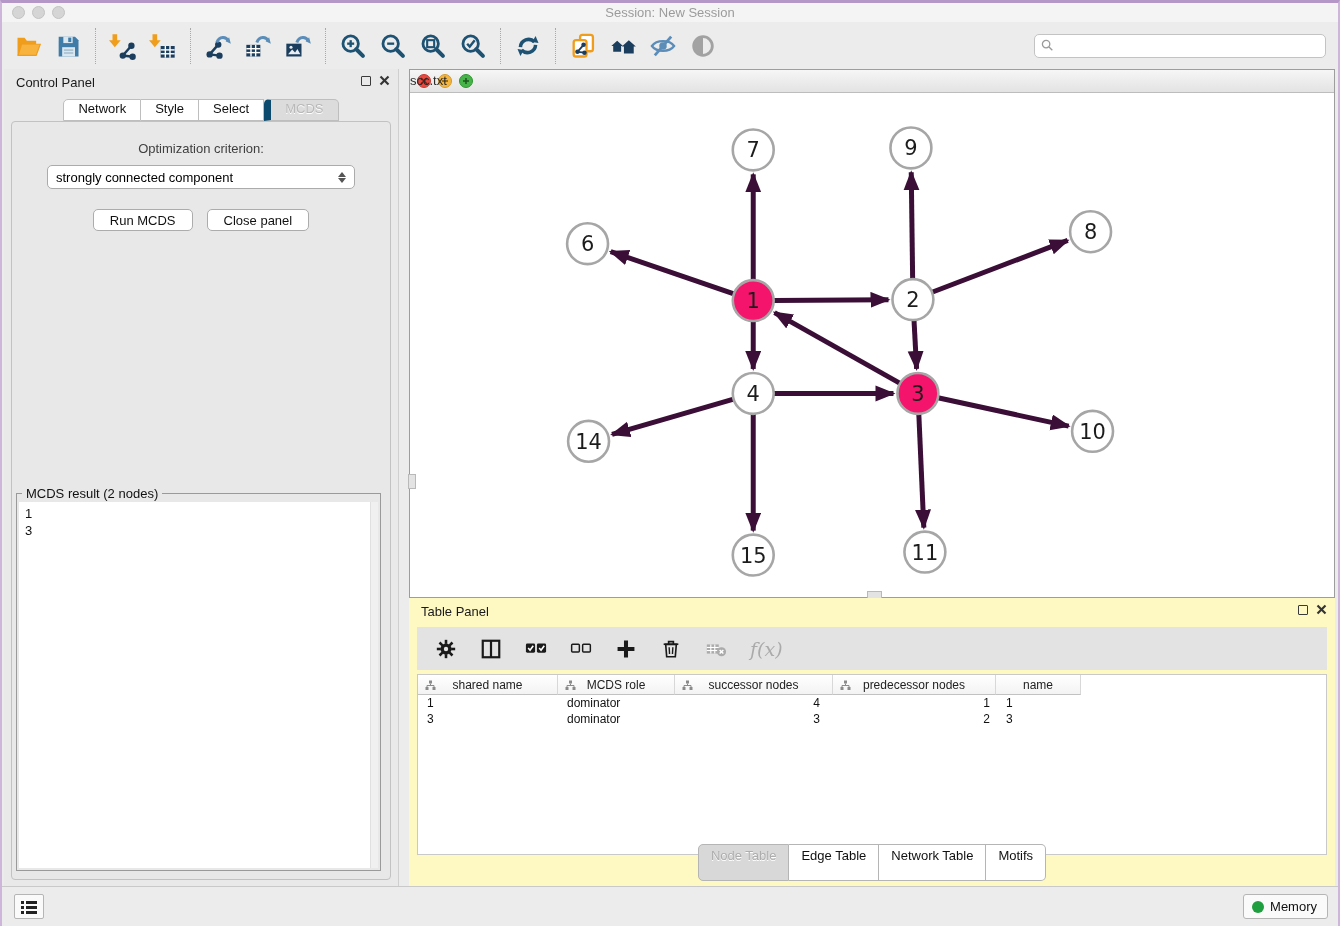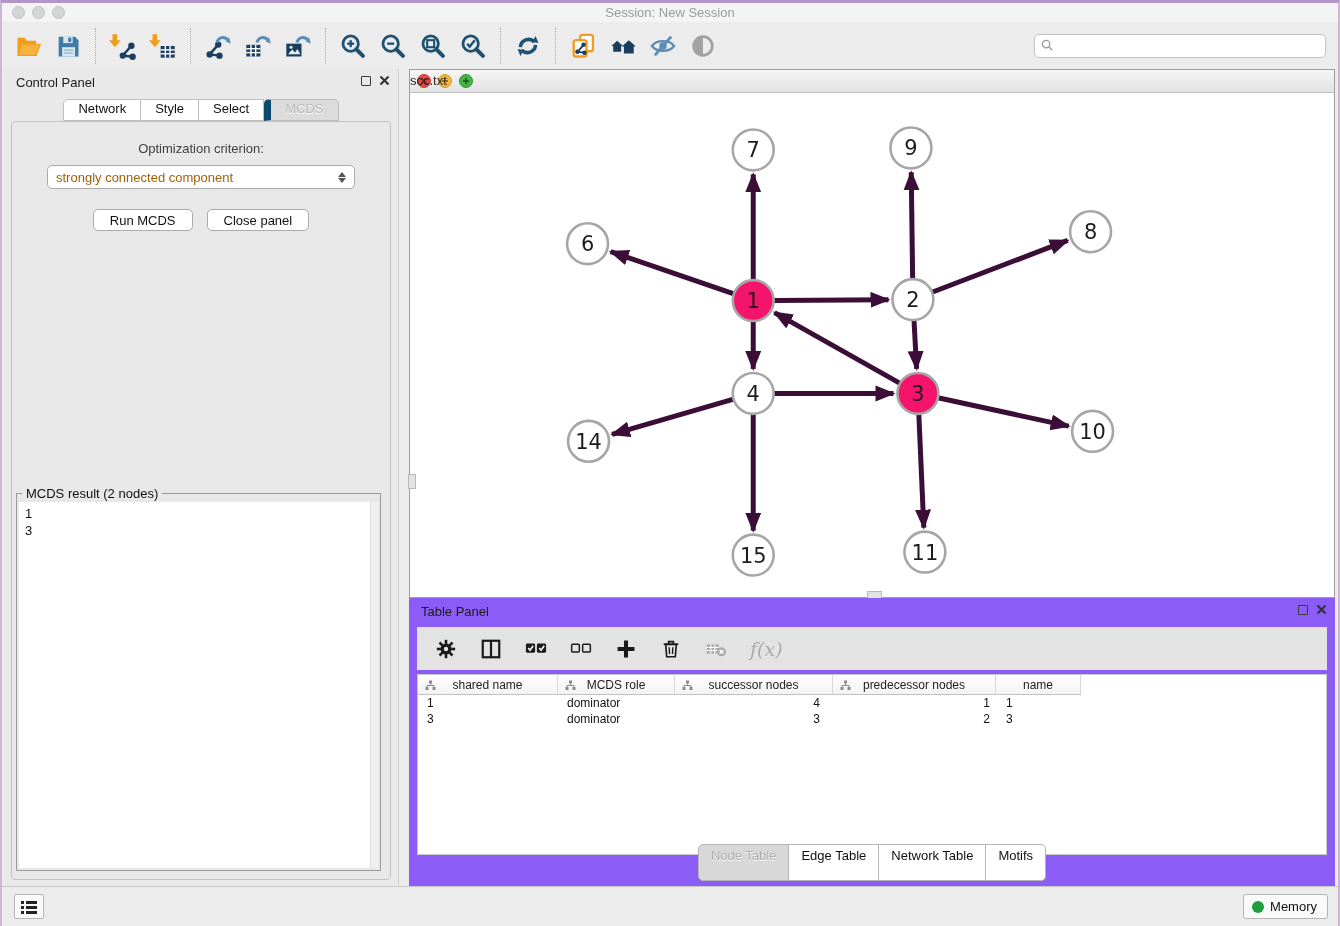--- a/index.html
+++ b/index.html
@@ -44,21 +44,21 @@
   .cp-tab { height:22px; padding:1px 14px; font-size:13px; background:#FFFFFF;
             border:1px solid #BEBEBE; border-left:none; color:#111; }
   .cp-tab:first-child { border-left:1px solid #BEBEBE; border-radius:5px 0 0 0; }
   .cp-tab.disabled { background:#DCDCDC; color:#B9B9B9; text-shadow:0 1px 0 #fff;
                      border-radius:5px 5px 0 0; border-left:7px solid #0c4a6e; }
   .cp-body { position:absolute; left:7px; right:7px; top:52px; bottom:6px;
              border:1px solid #C2C2C2; border-radius:4px; background:#E8E8E8; }
   .opt-label { margin-top:19px; text-align:center; font-size:13px; color:#404040; }
   .opt-select { margin:9px auto 0 auto; width:308px; height:24px; background:#FFFFFF;
                 border:1px solid #ABABAB; border-radius:5px; display:flex; align-items:center;
-                padding:0 8px; font-size:13px; color:#a16207; }
+                padding:0 8px; font-size:13px; color:#000000; }
   .opt-select .stepper { margin-left:auto; display:flex; flex-direction:column; gap:1px; }
   .opt-select .stepper i { width:0; height:0; border-left:4px solid transparent; border-right:4px solid transparent; display:block; }
   .opt-select .stepper i.up { border-bottom:5px solid #555; }
   .opt-select .stepper i.dn { border-top:5px solid #555; }
   .btn-row { margin-top:20px; display:flex; justify-content:center; gap:14px; }
   .mac-btn { height:22px; padding:2px 16px; font-size:13px; color:#111; background:#FFFFFF;
              border:1px solid #ACACAC; border-radius:5px; font-family:"Liberation Sans", sans-serif; }
   .result-fieldset { position:absolute; left:4px; right:9px; top:371px; bottom:8px;
                      border:1px solid #9A9A9A; }
   .result-legend { position:absolute; left:5px; top:-8px; background:#E8E8E8; padding:0 4px;
@@ -81,21 +81,21 @@
   .tl.grn { background:#46B449; border:1px solid #2F9432; }
   .net-title { position:absolute; left:0; right:0; top:3px; text-align:left; font-size:13px; color:#2B2B2B; }
   .net-canvas { position:absolute; left:0; right:0; top:23px; bottom:0; background:#FFFFFF; }
   .net-canvas svg { width:100%; height:100%; display:block; }
   .grip-left { position:absolute; left:-2px; top:404px; width:8px; height:15px;
                background:#E3E3E3; border:1px solid #B9B9B9; }
   .grip-bottom { position:absolute; left:457px; bottom:-2px; width:15px; height:8px;
                  background:#E3E3E3; border:1px solid #B9B9B9; }
 
   
-  .table-panel { position:absolute; left:407px; top:595px; width:926px; bottom:40px; background:#8b5cf6; }
+  .table-panel { position:absolute; left:407px; top:595px; width:926px; bottom:40px; background:#fef9c3; }
   .tp-header { position:absolute; left:0; right:0; top:0; height:26px; }
   .tp-title { position:absolute; left:12px; top:6px; font-size:13px; color:#1A1A1A; }
   .tp-toolbar { position:absolute; left:8px; right:8px; top:29px; height:43px; background:#E3E3E3;
                 display:flex; align-items:center; gap:23px; padding-left:18px; }
   .tp-tool { display:flex; align-items:center; justify-content:center; height:24px; }
   .tp-tool svg { display:block; }
   .tp-tool .fx { font-family:"DejaVu Serif", serif; font-style:italic; font-size:19px; color:#AAAAAA; }
   .tp-table { position:absolute; left:8px; right:8px; top:76px; height:181px; background:#FFFFFF;
               border:1px solid #C9C9C9; overflow:hidden; }
   .tt-headrow { display:flex; height:20px; }

